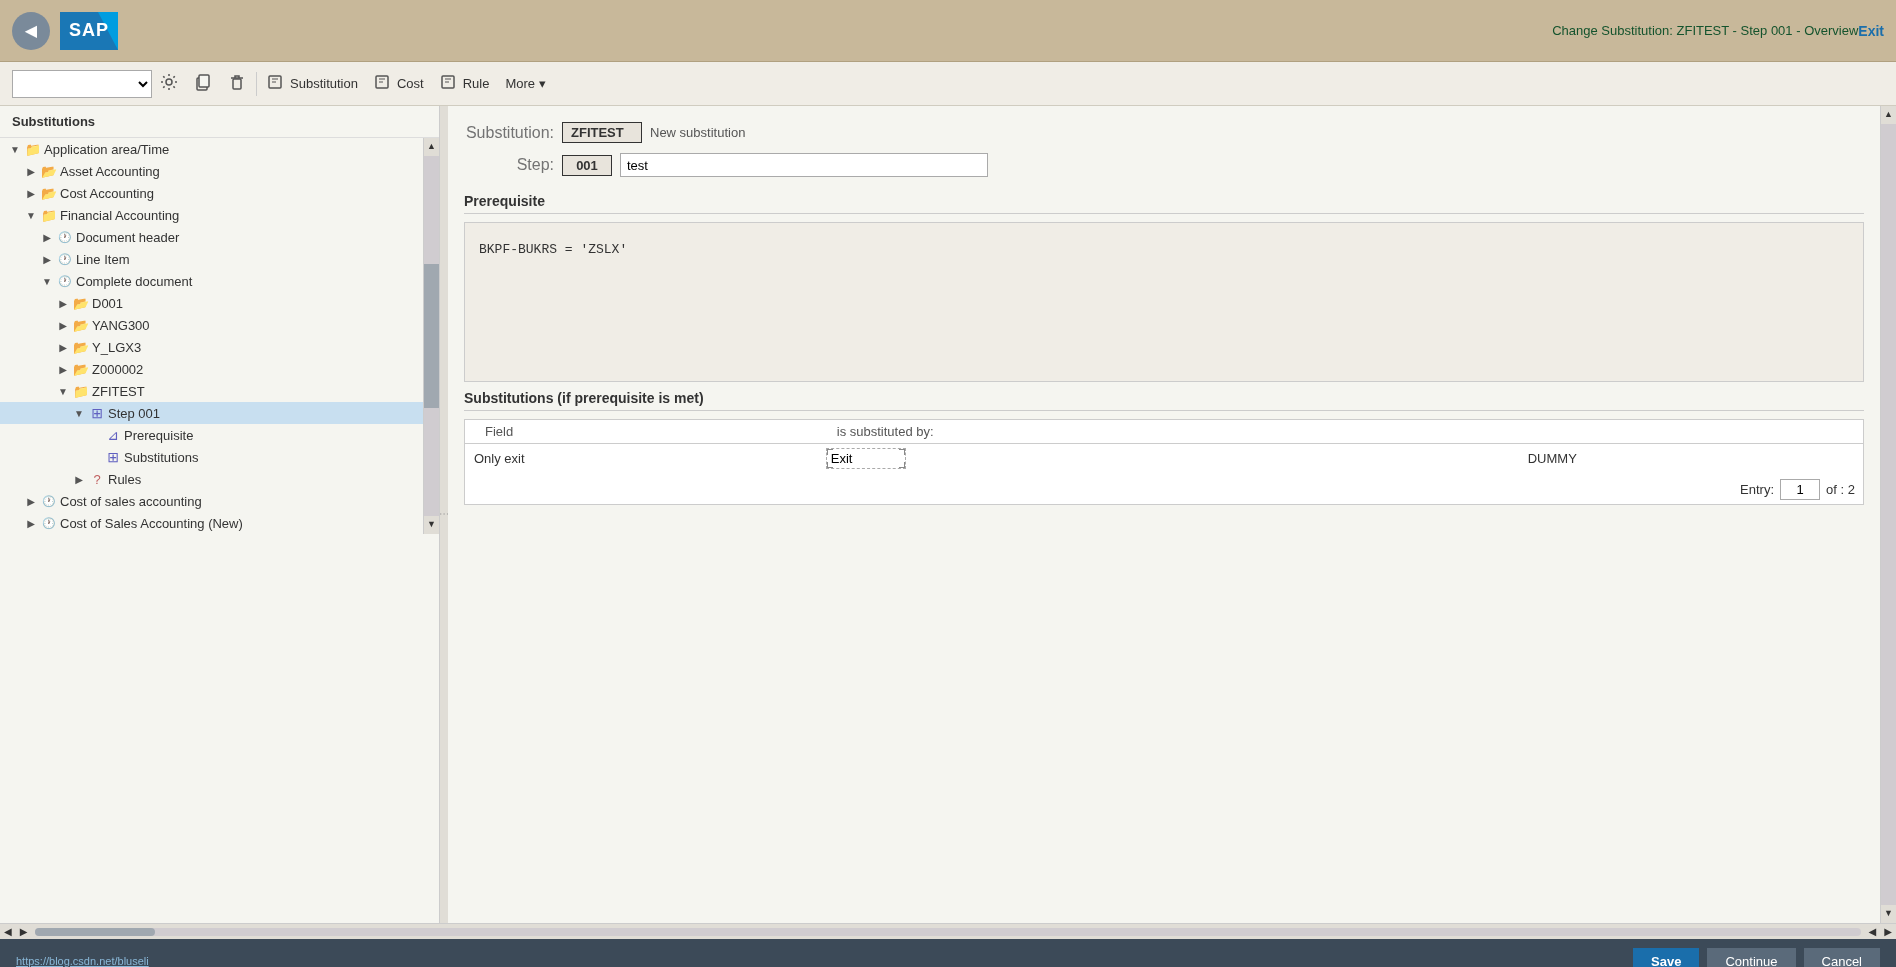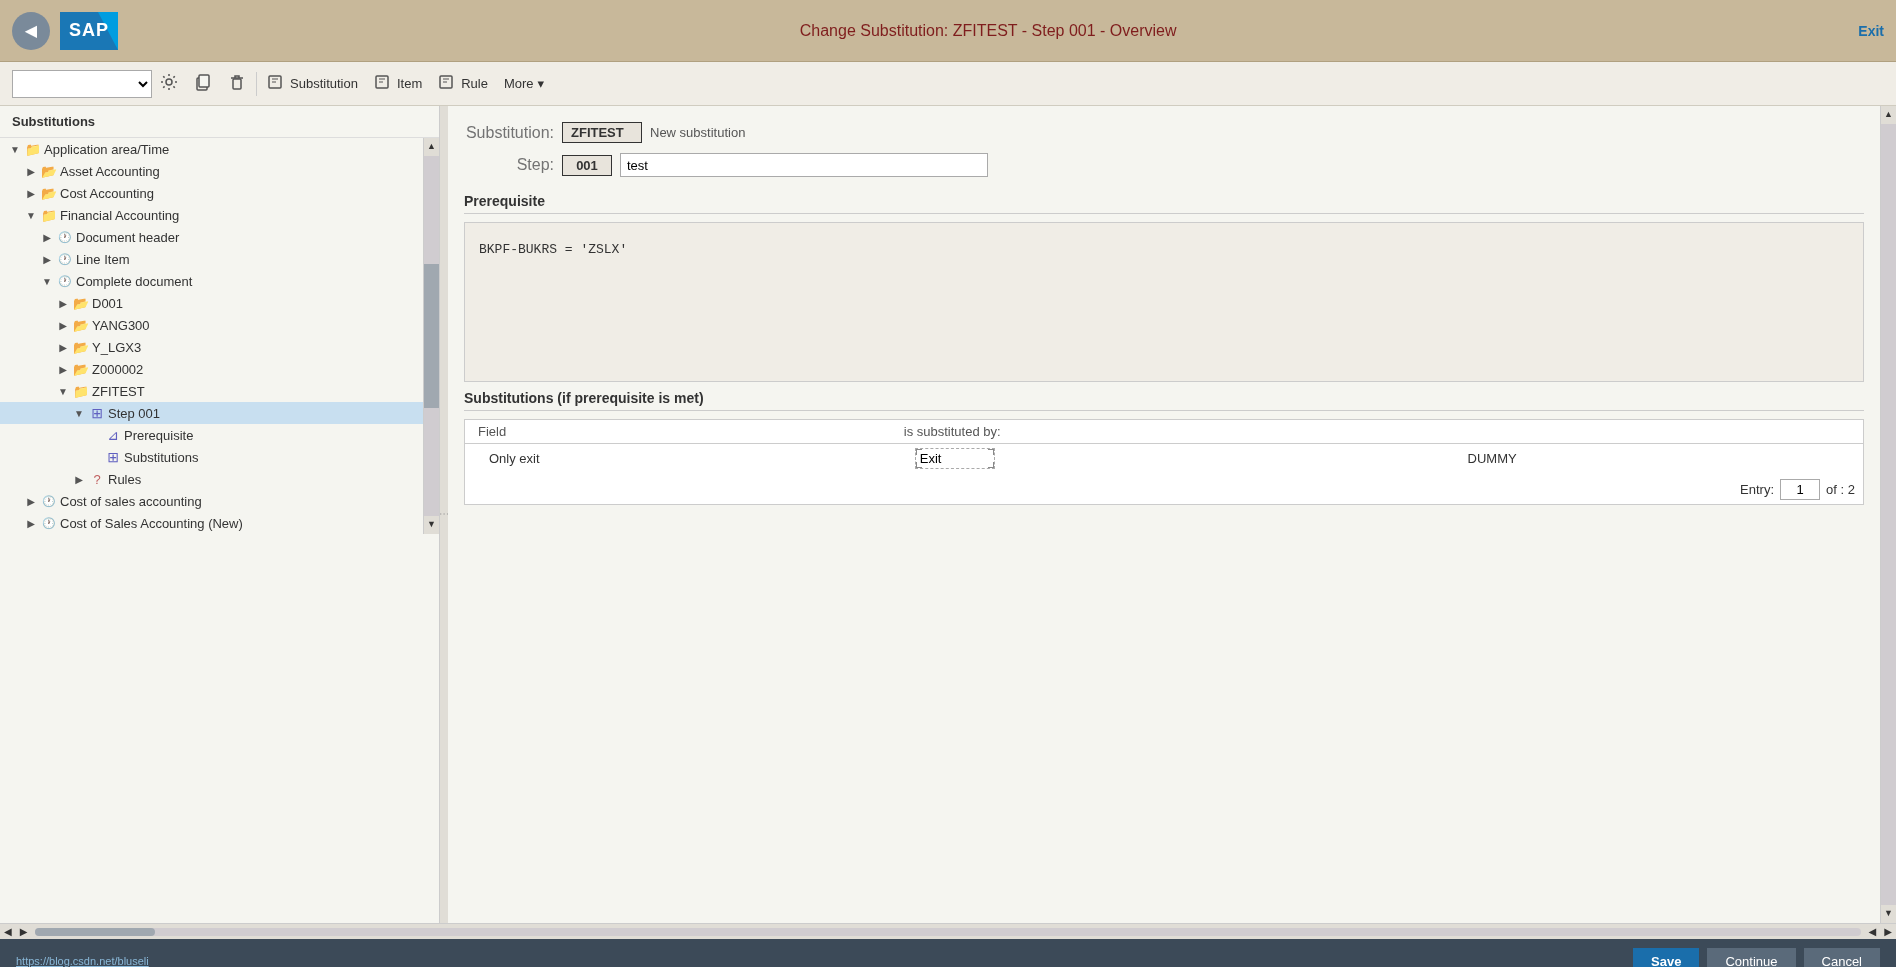--- a/index.html
+++ b/index.html
@@ -27,23 +27,23 @@
     }
     .sap-text {
       color: white;
       font-size: 18px;
       font-weight: bold;
       z-index: 1;
       letter-spacing: 1px;
     }
     .header-title {
       flex: 1;
-      text-align: center;
-      font-size: 16px;
-      color: #7f1d1d;
+      text-align: right;
+      font-size: 13px;
+      color: #14532d;
     }
     .header-exit-btn {
       background: none;
       border: none;
       color: #1a6eab;
       font-size: 14px;
       cursor: pointer;
       font-weight: bold;
     }
 
@@ -217,27 +217,27 @@
     }
 
     
     .subs-table {
       width: 100%;
       border-collapse: collapse;
       font-size: 13px;
     }
     .subs-table th {
       text-align: left;
-      padding: 4px 13px;
+      padding: 4px 20px;
       color: #555;
       font-weight: normal;
       border-bottom: 1px solid #ccc;
     }
     .subs-table td {
-      padding: 4px 24px;
+      padding: 4px 9px;
       vertical-align: middle;
     }
     .substitution-section {
       border: 1px solid #ccc;
       background: white;
       margin-top: 4px;
     }
 
     
     .exit-input-wrap {
@@ -392,21 +392,21 @@
     </span>
     <span>Substitution</span>
   </button>
   <button class="toolbar-btn">
     <span style="margin-right:3px;">
       <svg width="16" height="16" viewBox="0 0 16 16">
           <rect x="2" y="2" width="12" height="12" rx="1" fill="none" stroke="#555" stroke-width="1.5"></rect>
           <path d="M5 5h6M5 8h4" stroke="#555" stroke-width="1.2"></path>
         </svg>
     </span>
-    <span>Item</span>
+    <span>Cost</span>
   </button>
   <button class="toolbar-btn">
     <span style="margin-right:3px;">
       <svg width="16" height="16" viewBox="0 0 16 16">
           <rect x="2" y="2" width="12" height="12" rx="1" fill="none" stroke="#555" stroke-width="1.5"></rect>
           <path d="M5 5h6M5 8h4" stroke="#555" stroke-width="1.2"></path>
         </svg>
     </span>
     <span>Rule</span>
   </button>

